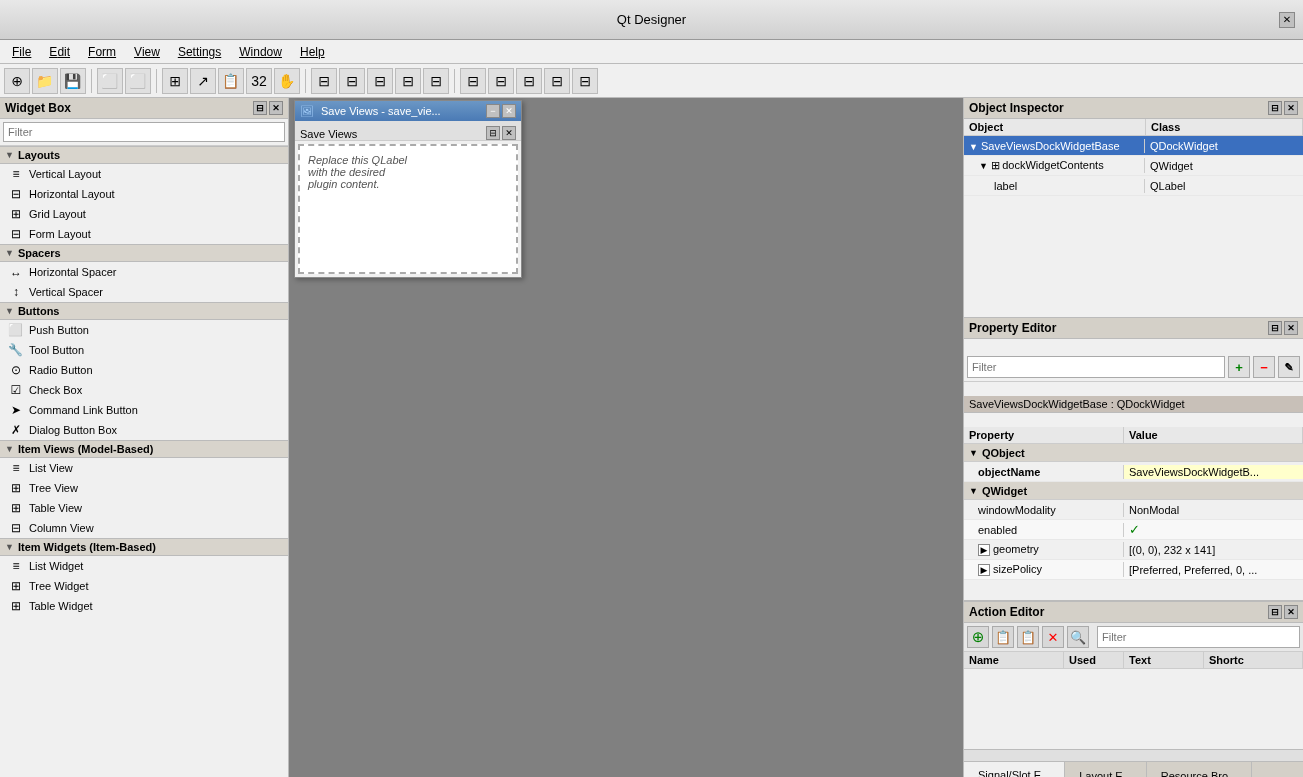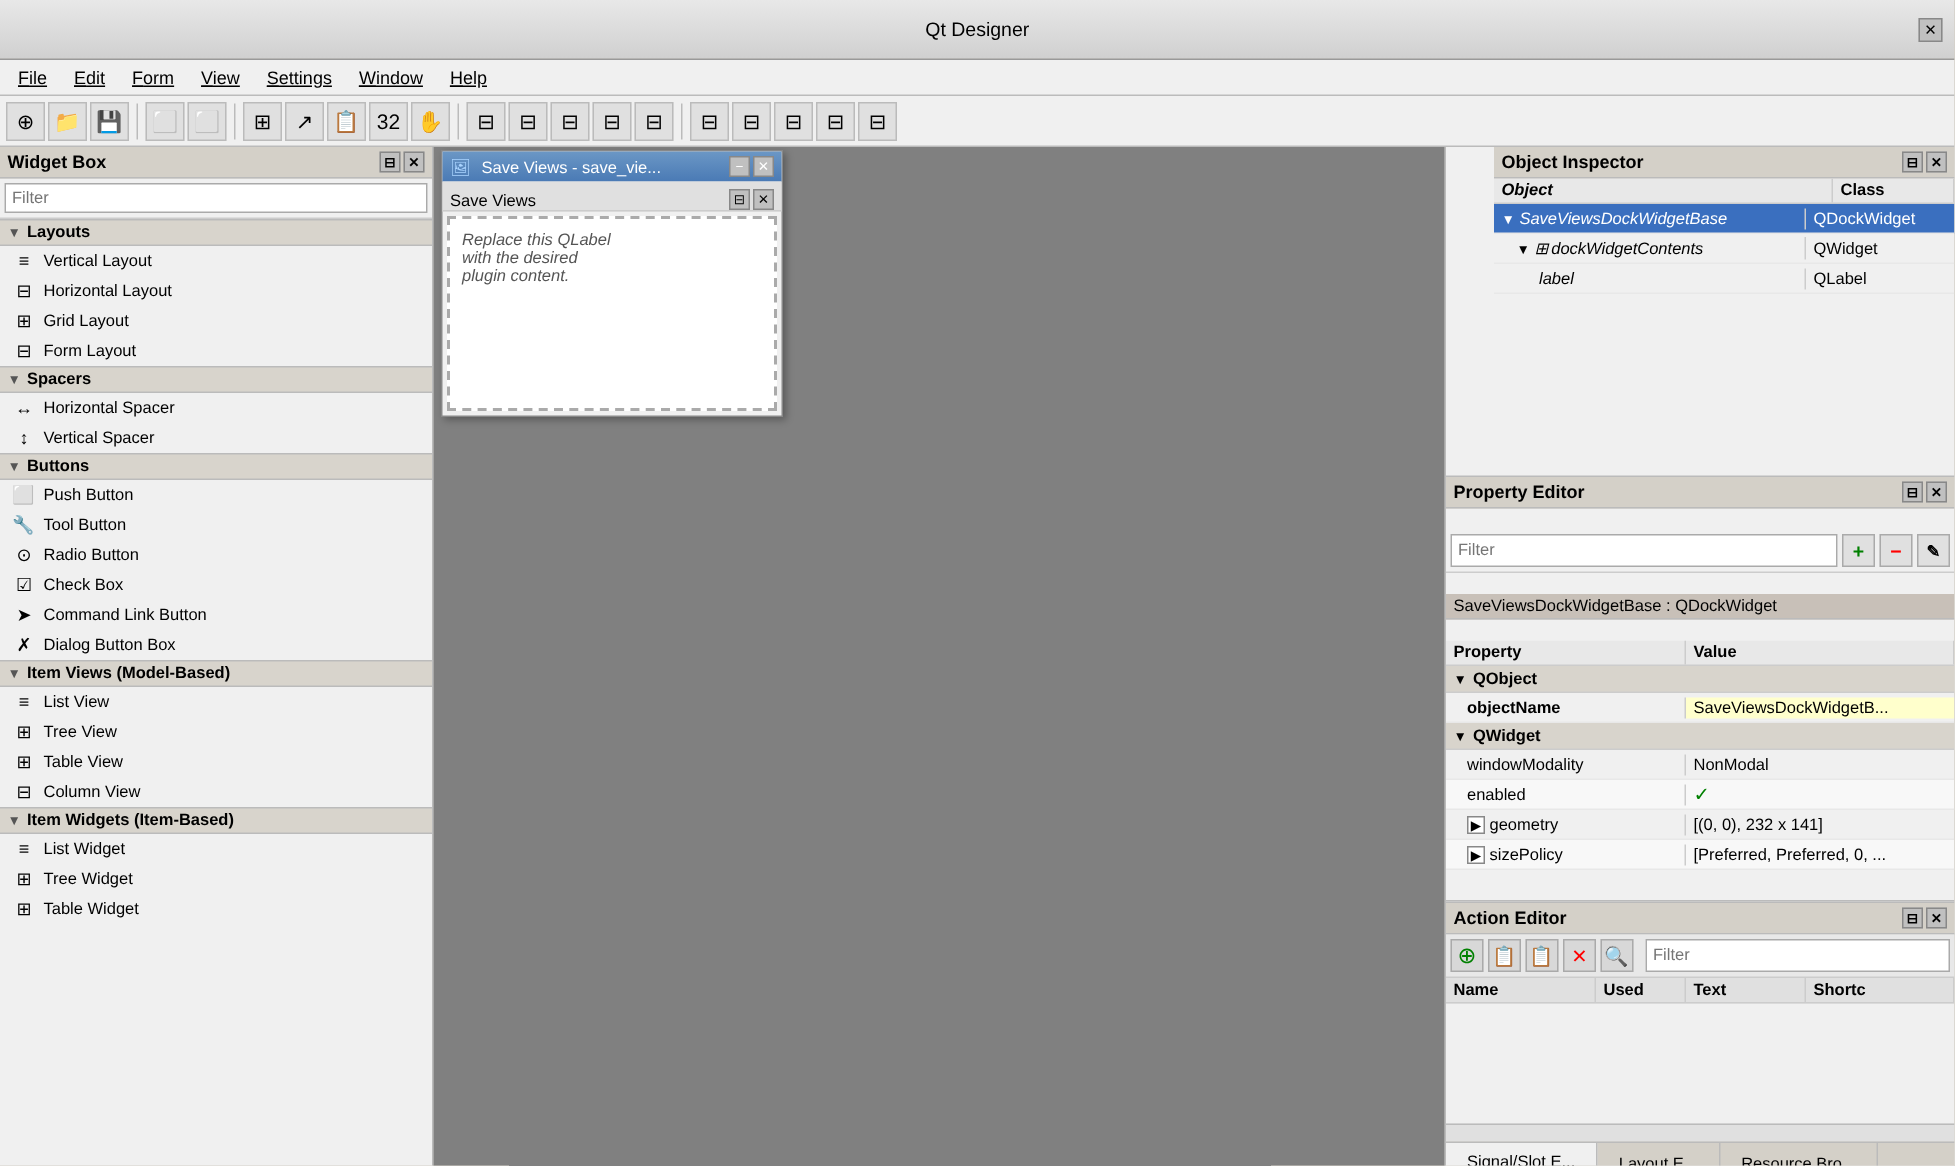--- a/index.html
+++ b/index.html
@@ -244,21 +244,20 @@
       background: #f0f0f0;
       border-left: 1px solid #bbb;
     }
 
     
     #object-inspector {
       height: 220px;
       border-bottom: 1px solid #bbb;
       display: flex;
       flex-direction: column;
-      padding-left: 32px;
     }
     .panel-header {
       background: #d4d0c8;
       padding: 3px 5px;
       display: flex;
       justify-content: space-between;
       align-items: center;
       font-weight: bold;
       font-size: 12px;
       border-bottom: 1px solid #bbb;
@@ -273,38 +272,38 @@
       display: flex;
       background: #e8e8e8;
       border-bottom: 1px solid #ccc;
     }
     .oi-header-cell {
       padding: 2px 5px;
       font-weight: bold;
       font-size: 11px;
       border-right: 1px solid #ccc;
     }
-    .oi-header-cell:first-child { width: 226px; font-style: italic; }
+    .oi-header-cell:first-child { width: 182px; }
     .oi-header-cell:last-child { flex: 1; }
 
     .oi-row {
       display: flex;
       border-bottom: 1px solid #e8e8e8;
       align-items: center;
       min-height: 20px;
     }
     .oi-row.selected { background: #3a6fbf; color: white; }
     .oi-row.selected .oi-cell { color: white; }
     .oi-cell {
       padding: 1px 5px;
       font-size: 11px;
       overflow: hidden;
       white-space: nowrap;
     }
-    .oi-cell:first-child { width: 208px; border-right: 1px solid #ccc; font-style: italic; }
+    .oi-cell:first-child { width: 181px; border-right: 1px solid #ccc; }
     .oi-cell:last-child { flex: 1; }
     .oi-indent1 { padding-left: 15px; }
     .oi-indent2 { padding-left: 30px; }
     .oi-expand {
       display: inline-block;
       margin-right: 3px;
       font-size: 9px;
     }
 
     

